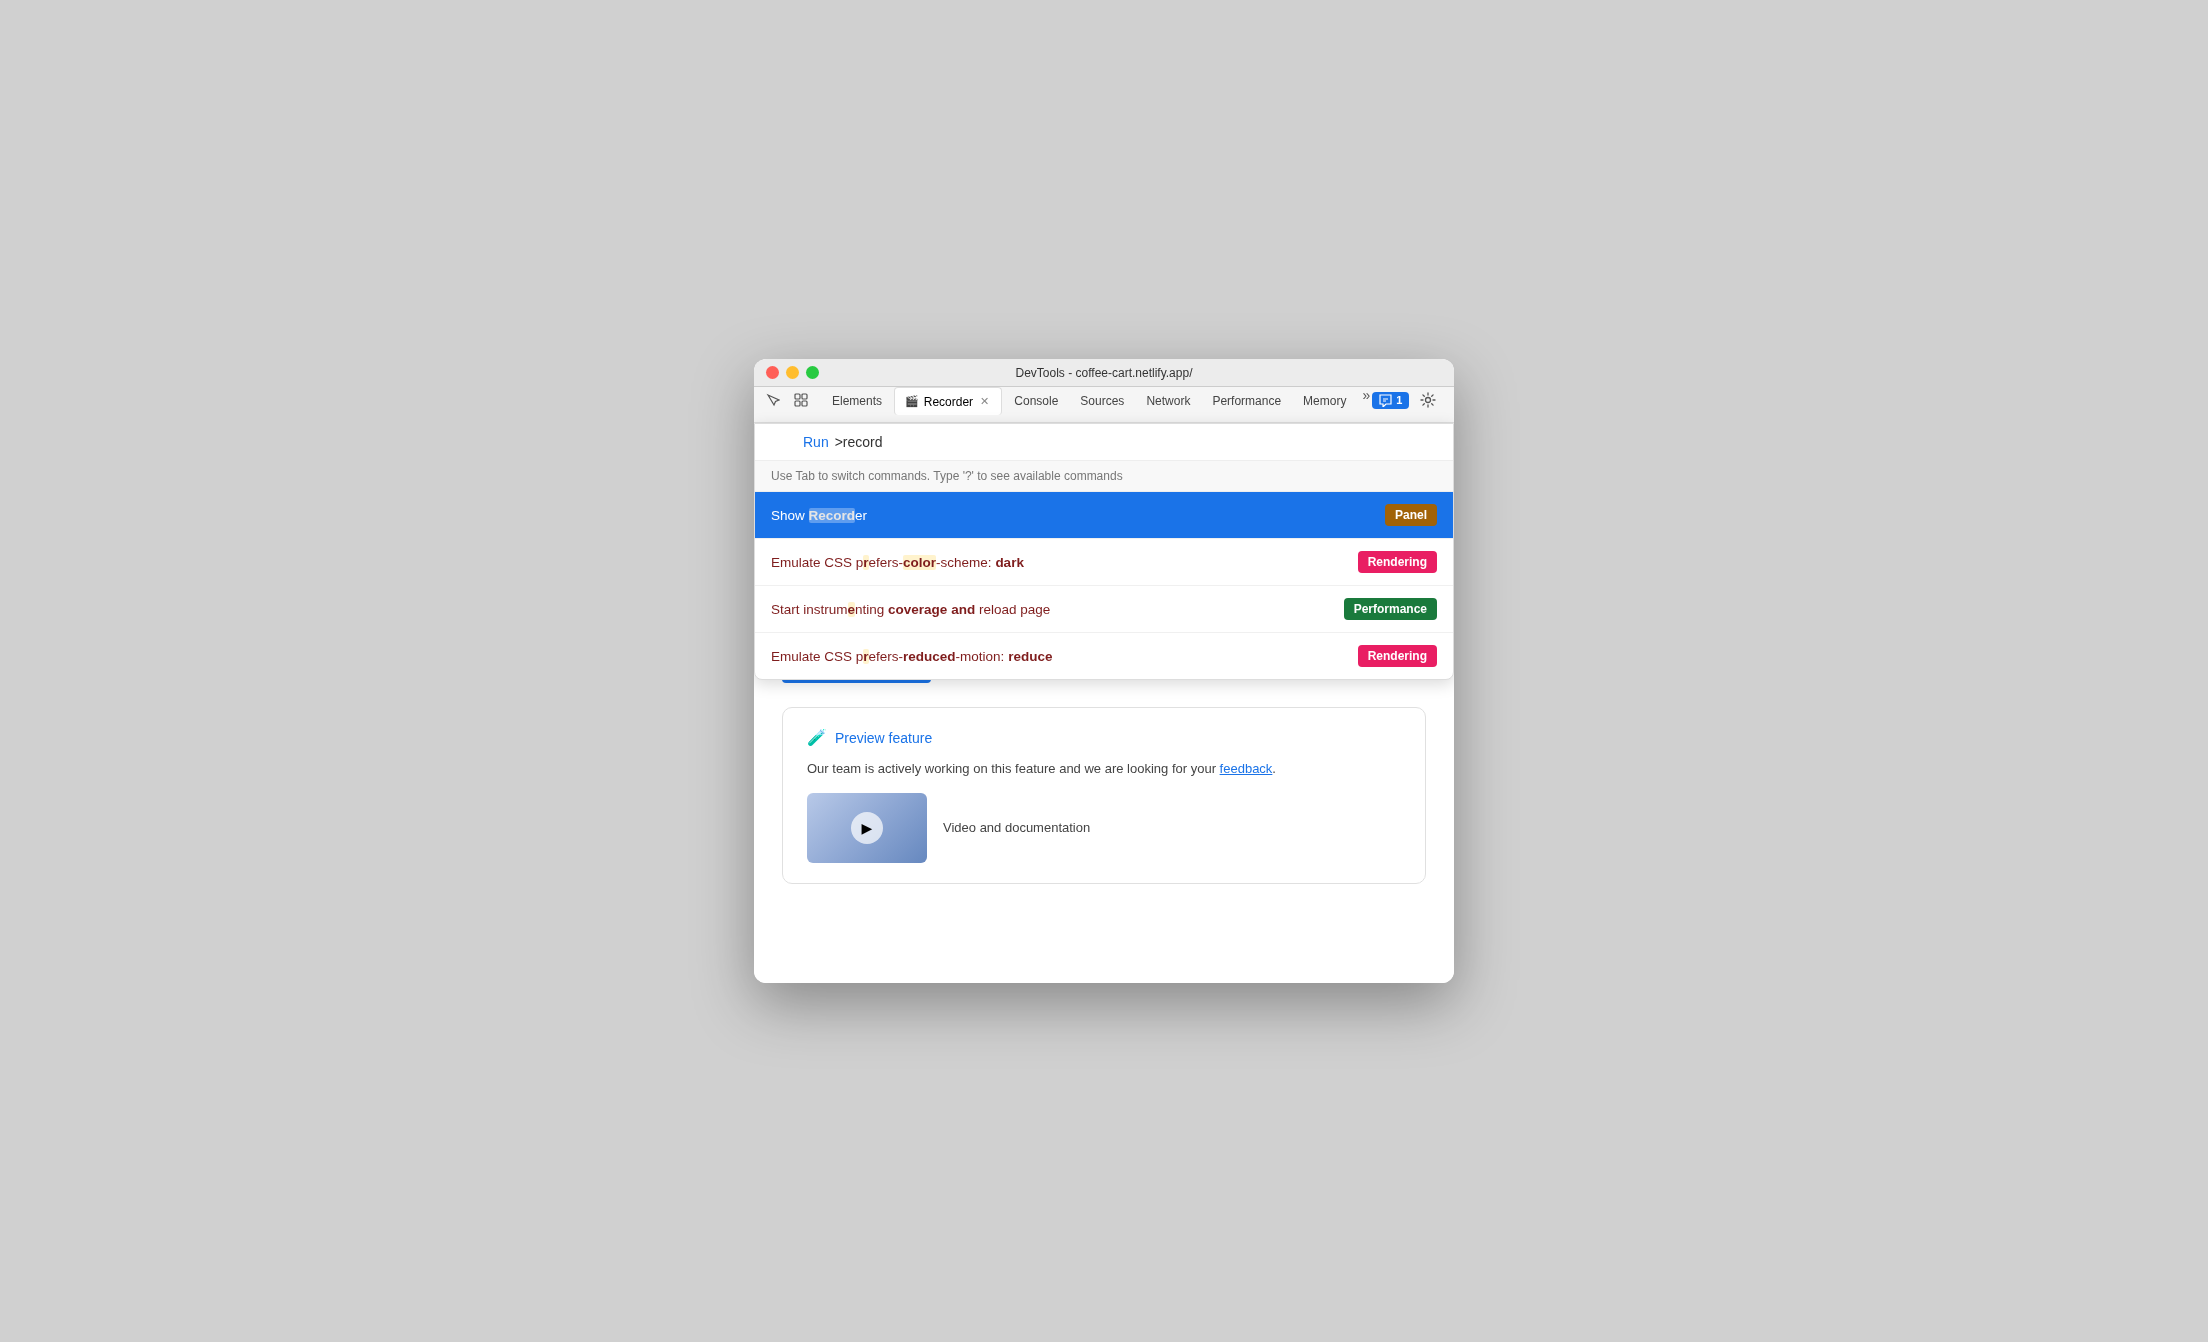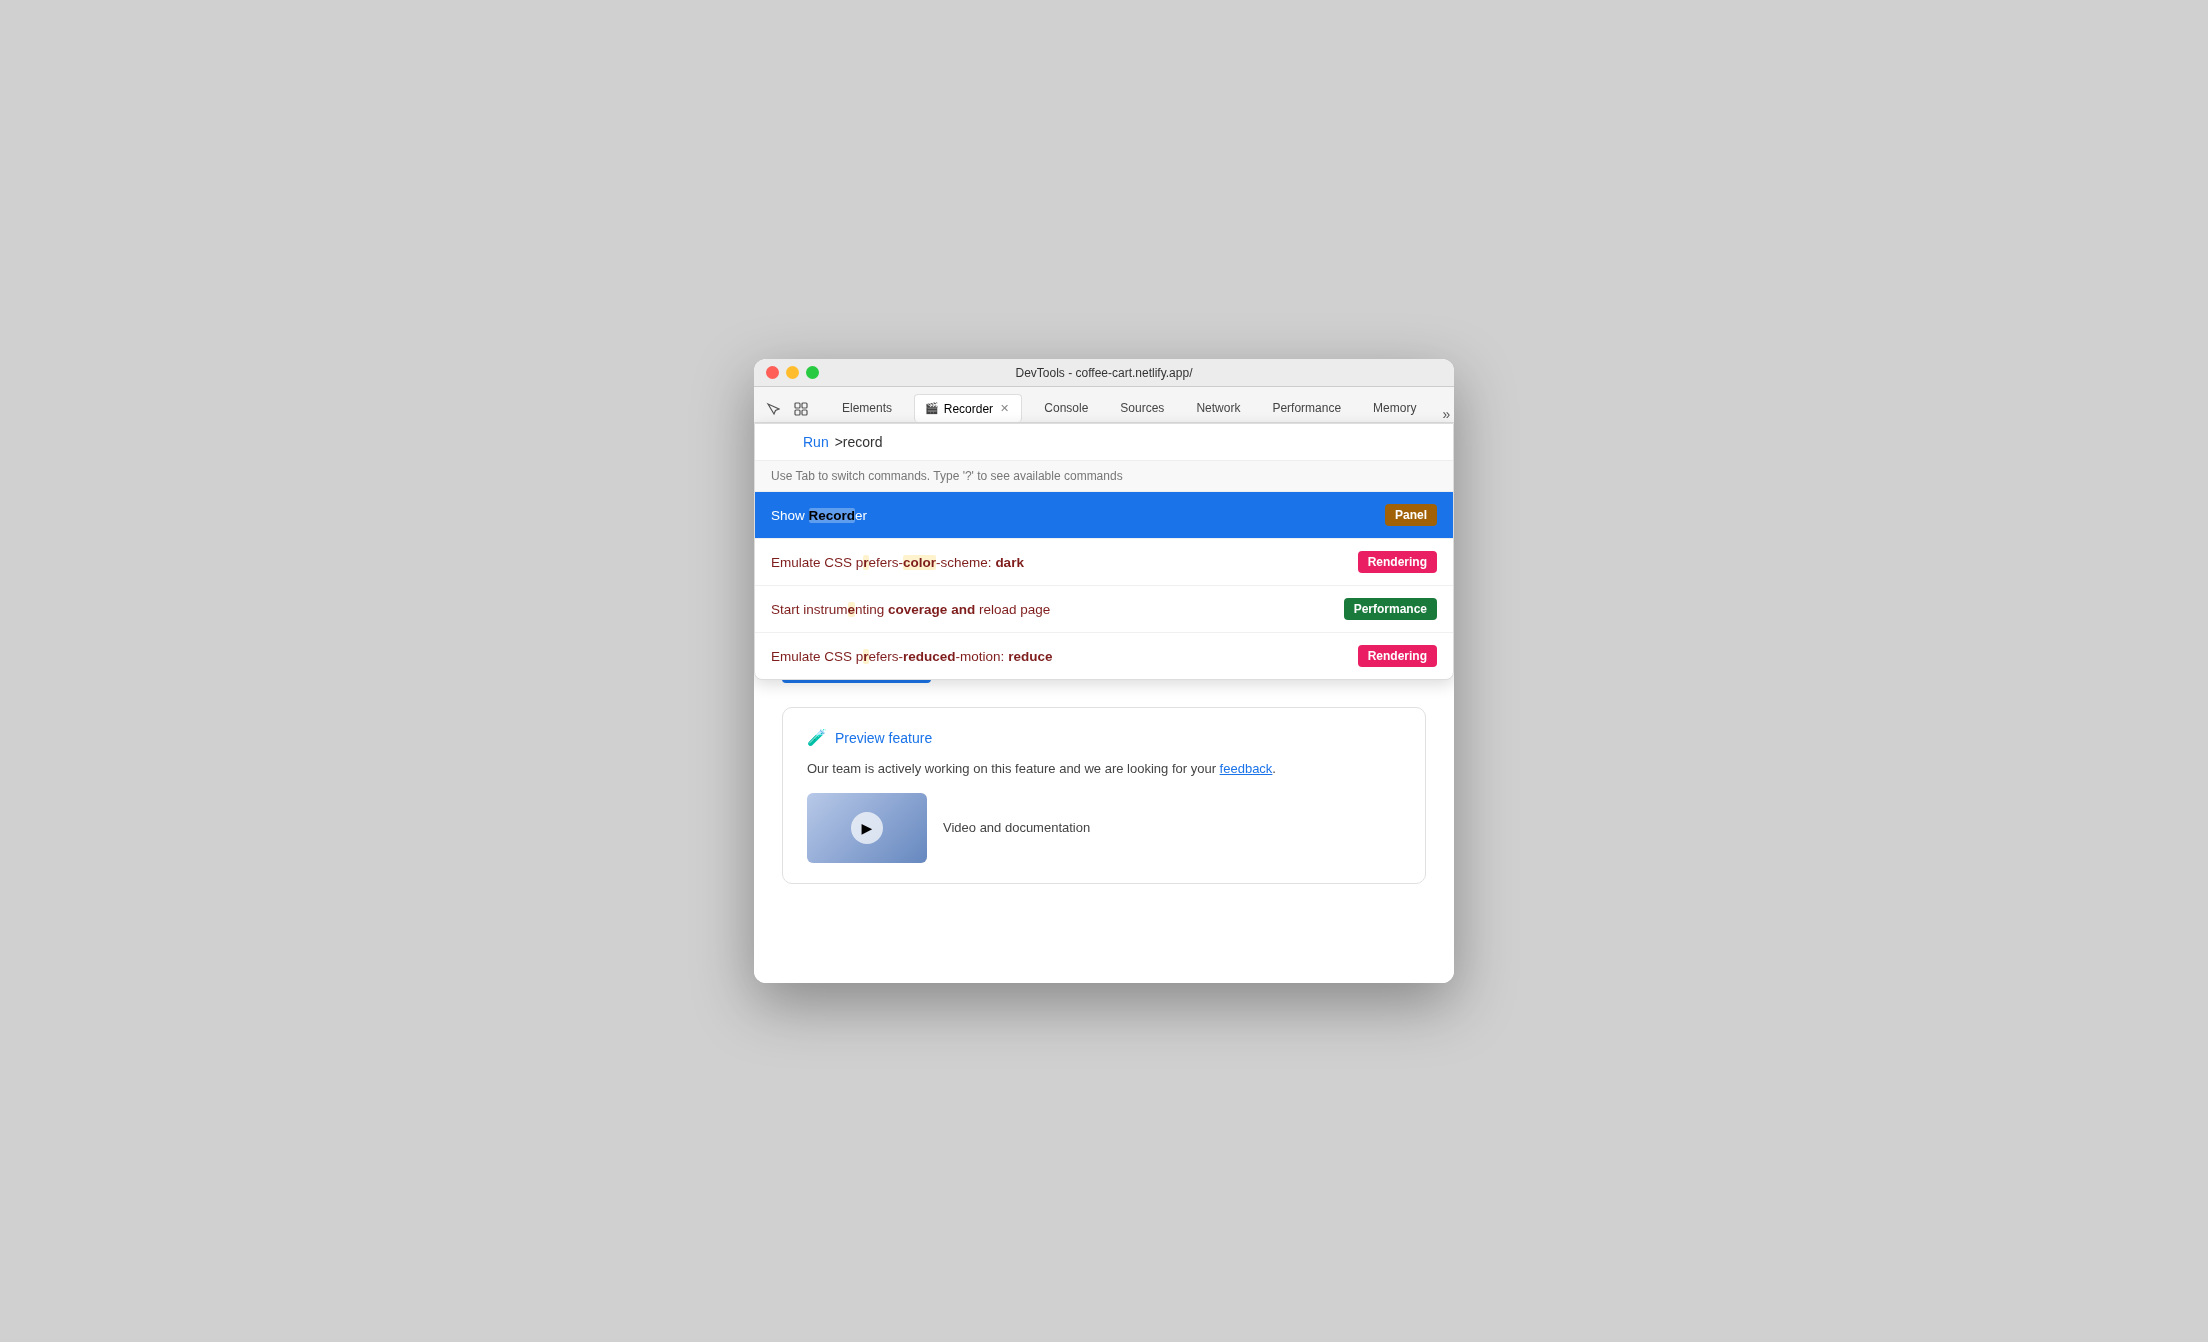--- a/index.html
+++ b/index.html
@@ -48,24 +48,24 @@
       font-size: 12px;
       color: #333;
       font-weight: 500;
       white-space: nowrap;
     }
     
     .tab-bar {
       background: #f5f5f5;
       border-bottom: 1px solid #ddd;
       display: flex;
-      align-items: flex-end;
+      align-items: flex-start;
       padding: 0 6px;
       height: 36px;
-      gap: 12px;
+      gap: 2px;
     }
     .tab-icons {
       display: flex;
       gap: 2px;
       margin-right: 6px;
     }
     .tab-icon-btn {
       width: 26px;
       height: 26px;
       display: flex;
@@ -494,21 +494,21 @@
 
         <div class="cmd-input-row">
           <span class="cmd-run">Run</span>
           <span class="cmd-input-text">&gt;record</span>
         </div>
 
         <div class="cmd-hint">Use Tab to switch commands. Type '?' to see available commands</div>
 
         <div class="cmd-item selected">
           <span class="cmd-item-text">
-            Show <span class="highlight" style="background:rgba(255,255,255,0.3);color:#000000;font-weight:700;">Record</span>er
+            Show <span class="highlight" style="background:rgba(255,255,255,0.3);color:#e5e5e5;font-weight:700;">Record</span>er
           </span>
           <span class="cmd-badge badge-panel">Panel</span>
         </div>
 
         <div class="cmd-item">
           <span class="cmd-item-text">
             Emulate CSS p<span class="highlight">r</span>efers-<span class="highlight">color</span>-scheme: <strong>dark</strong>
           </span>
           <span class="cmd-badge badge-rendering">Rendering</span>
         </div>

